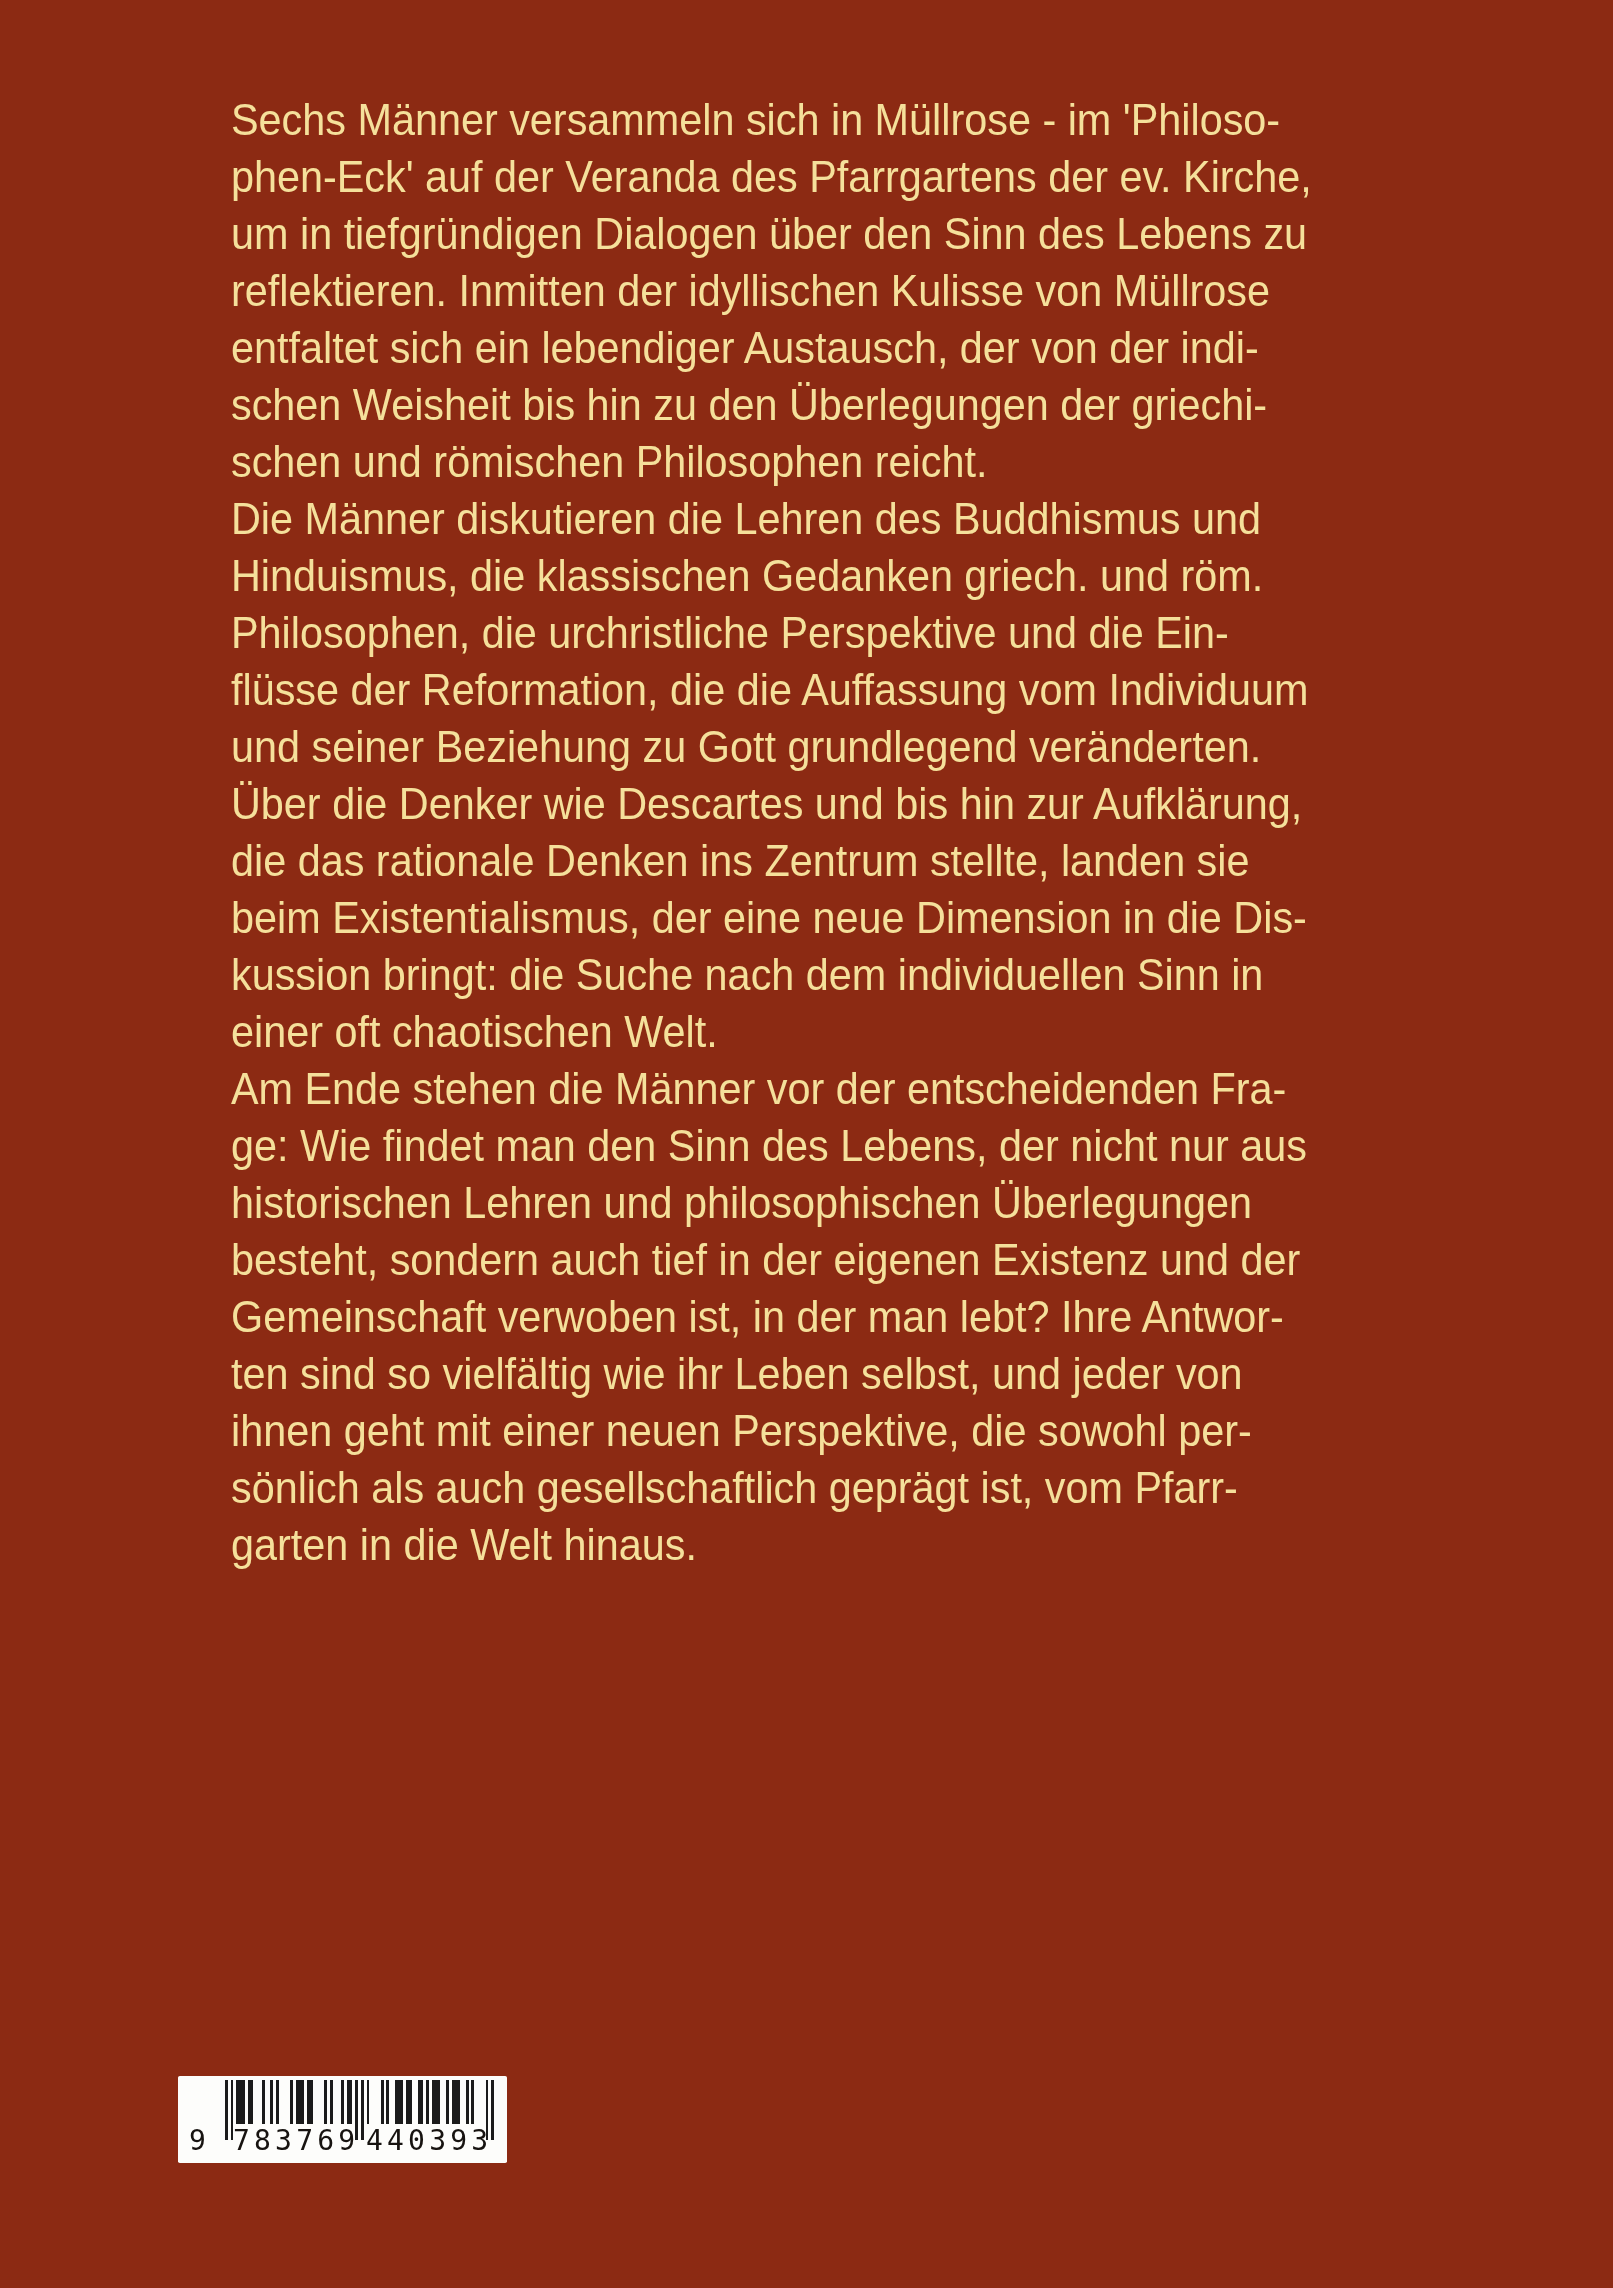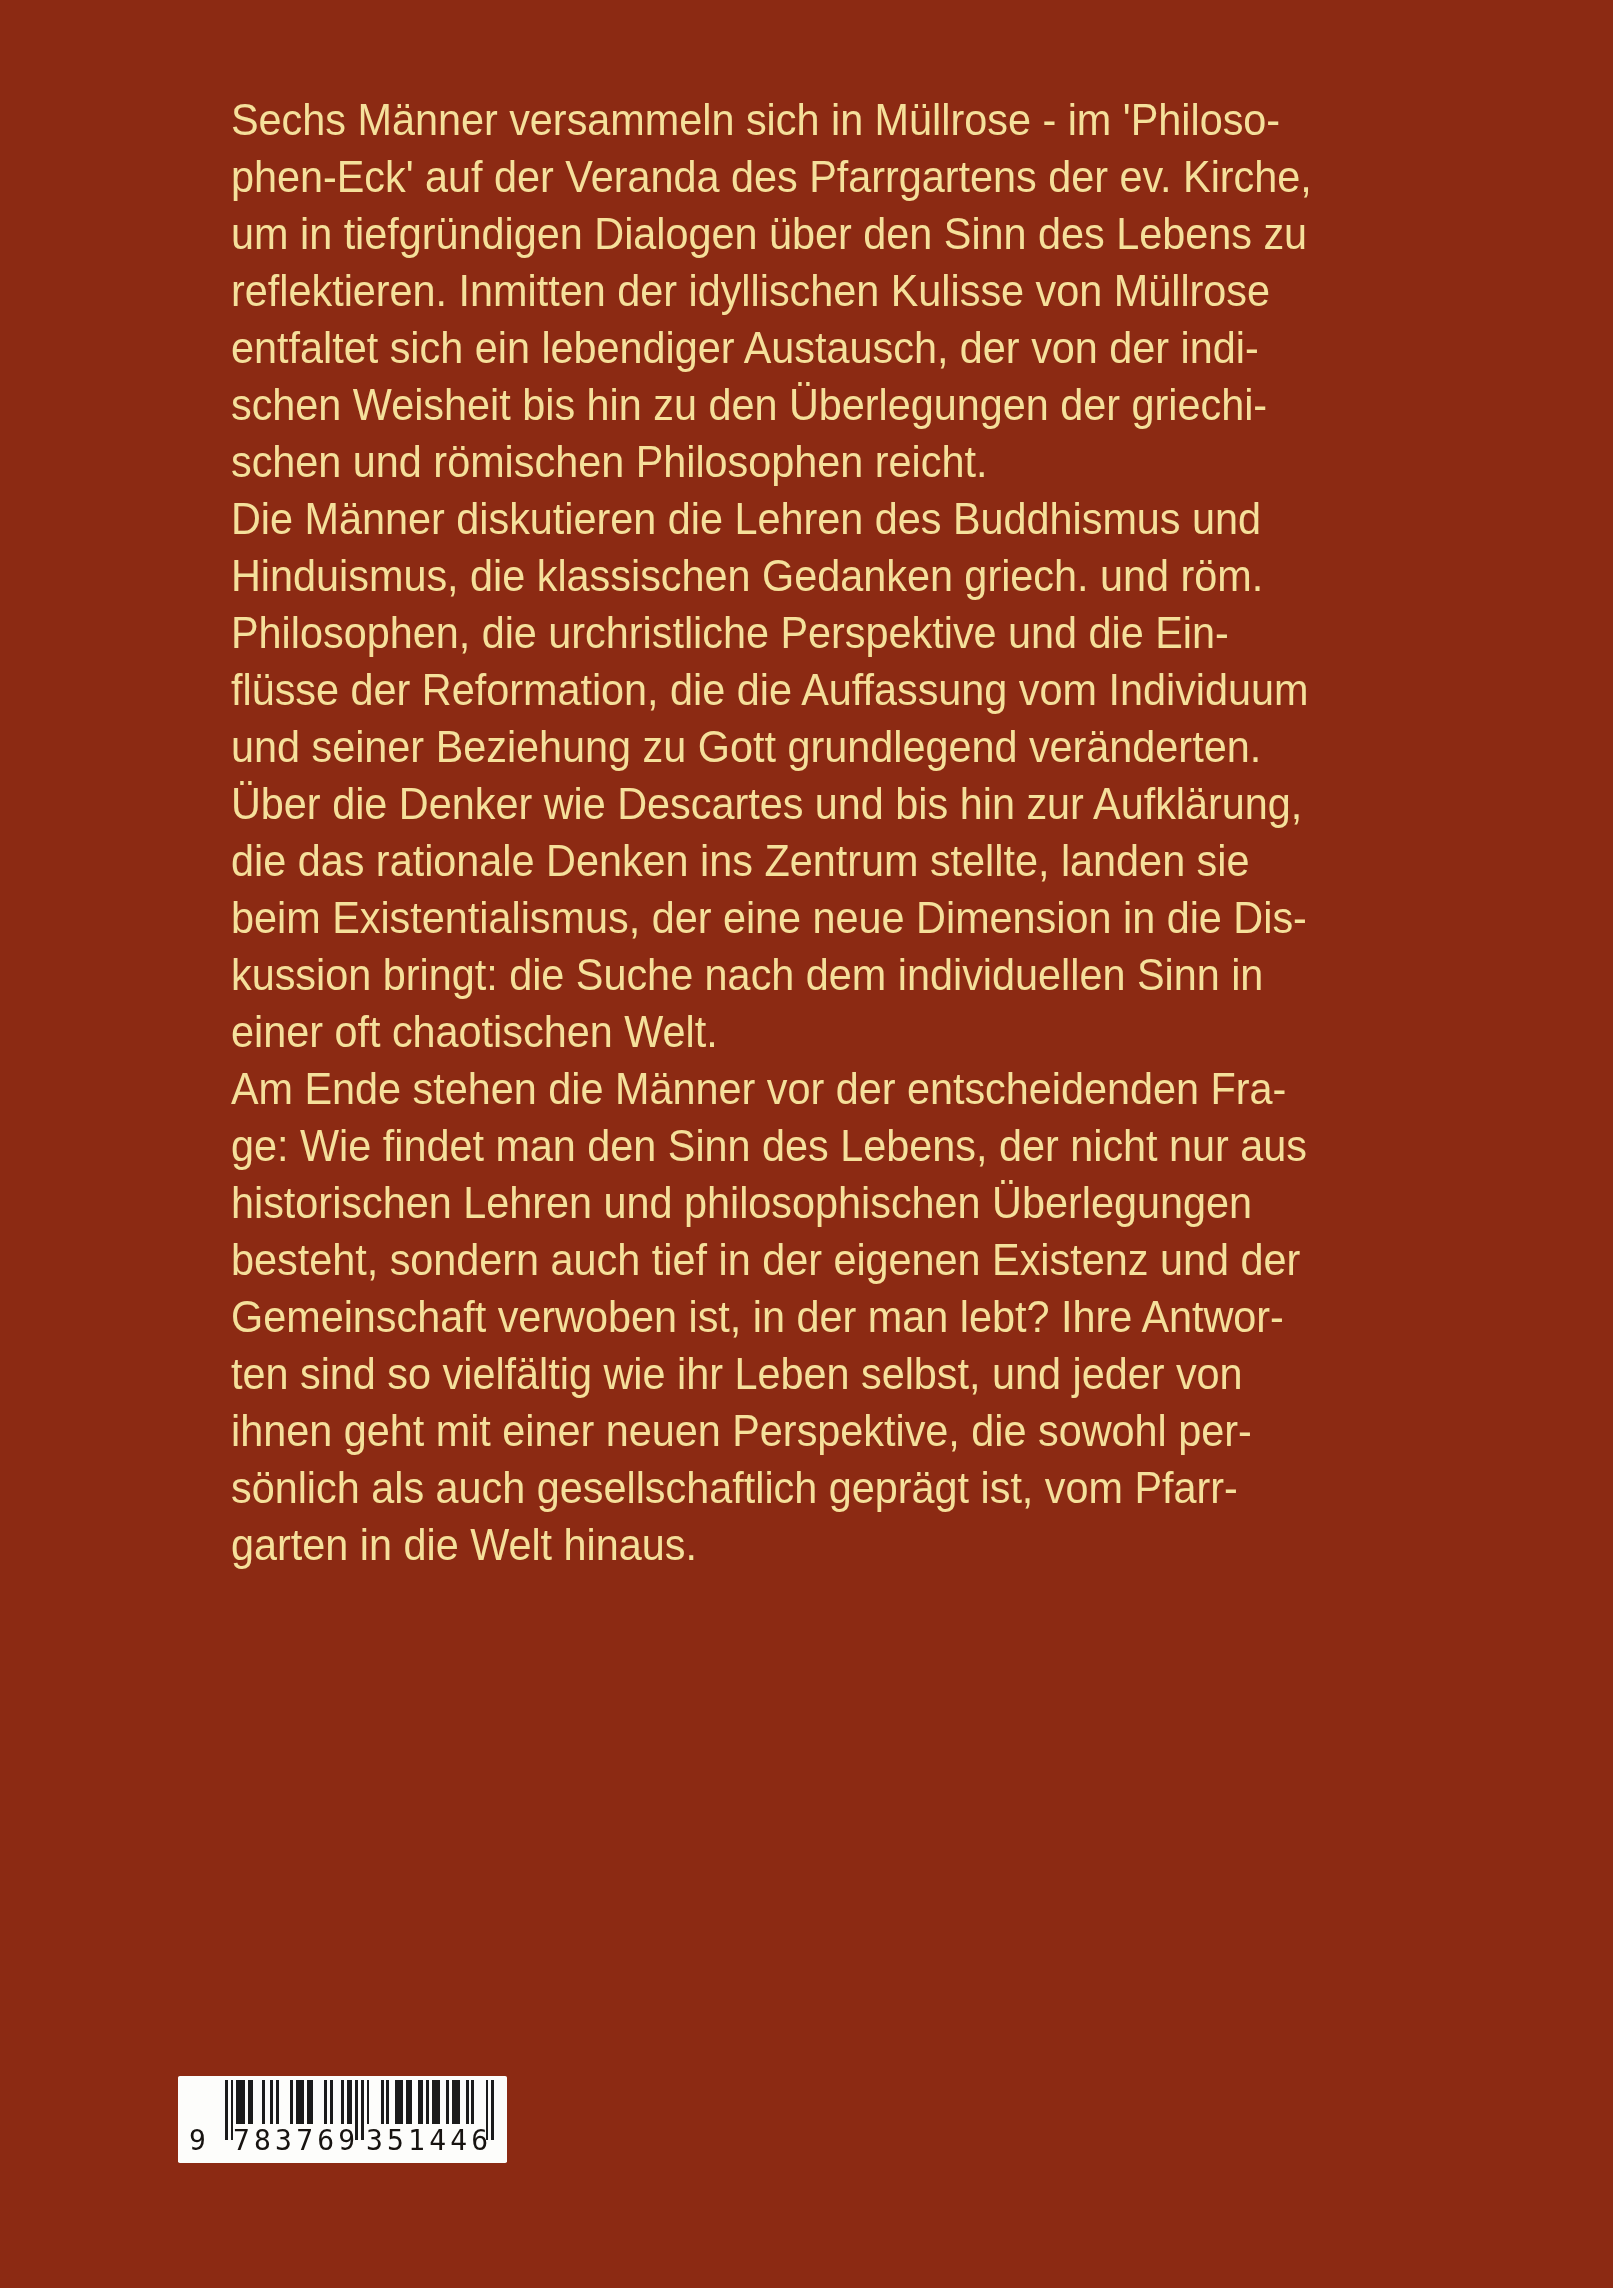--- a/index.html
+++ b/index.html
@@ -149,17 +149,17 @@
         <rect x="245.89" y="0" width="3.07" height="48" fill="#1b1b1b"></rect>
         <rect x="248.97" y="0" width="3.07" height="48" fill="#1b1b1b"></rect>
         <rect x="252.04" y="0" width="3.07" height="48" fill="#1b1b1b"></rect>
         <rect x="261.26" y="0" width="3.07" height="48" fill="#1b1b1b"></rect>
         <rect x="267.41" y="0" width="3.07" height="48" fill="#1b1b1b"></rect>
         <rect x="282.78" y="0" width="3.07" height="65" fill="#1b1b1b"></rect>
         <rect x="288.93" y="0" width="3.07" height="65" fill="#1b1b1b"></rect>
       </svg>
     <div class="digit first">9</div>
     <div class="digit left">783769</div>
-    <div class="digit right">351446</div>
+    <div class="digit right">440393</div>
   </div>
 
 </div>
 
 
 </body></html>

